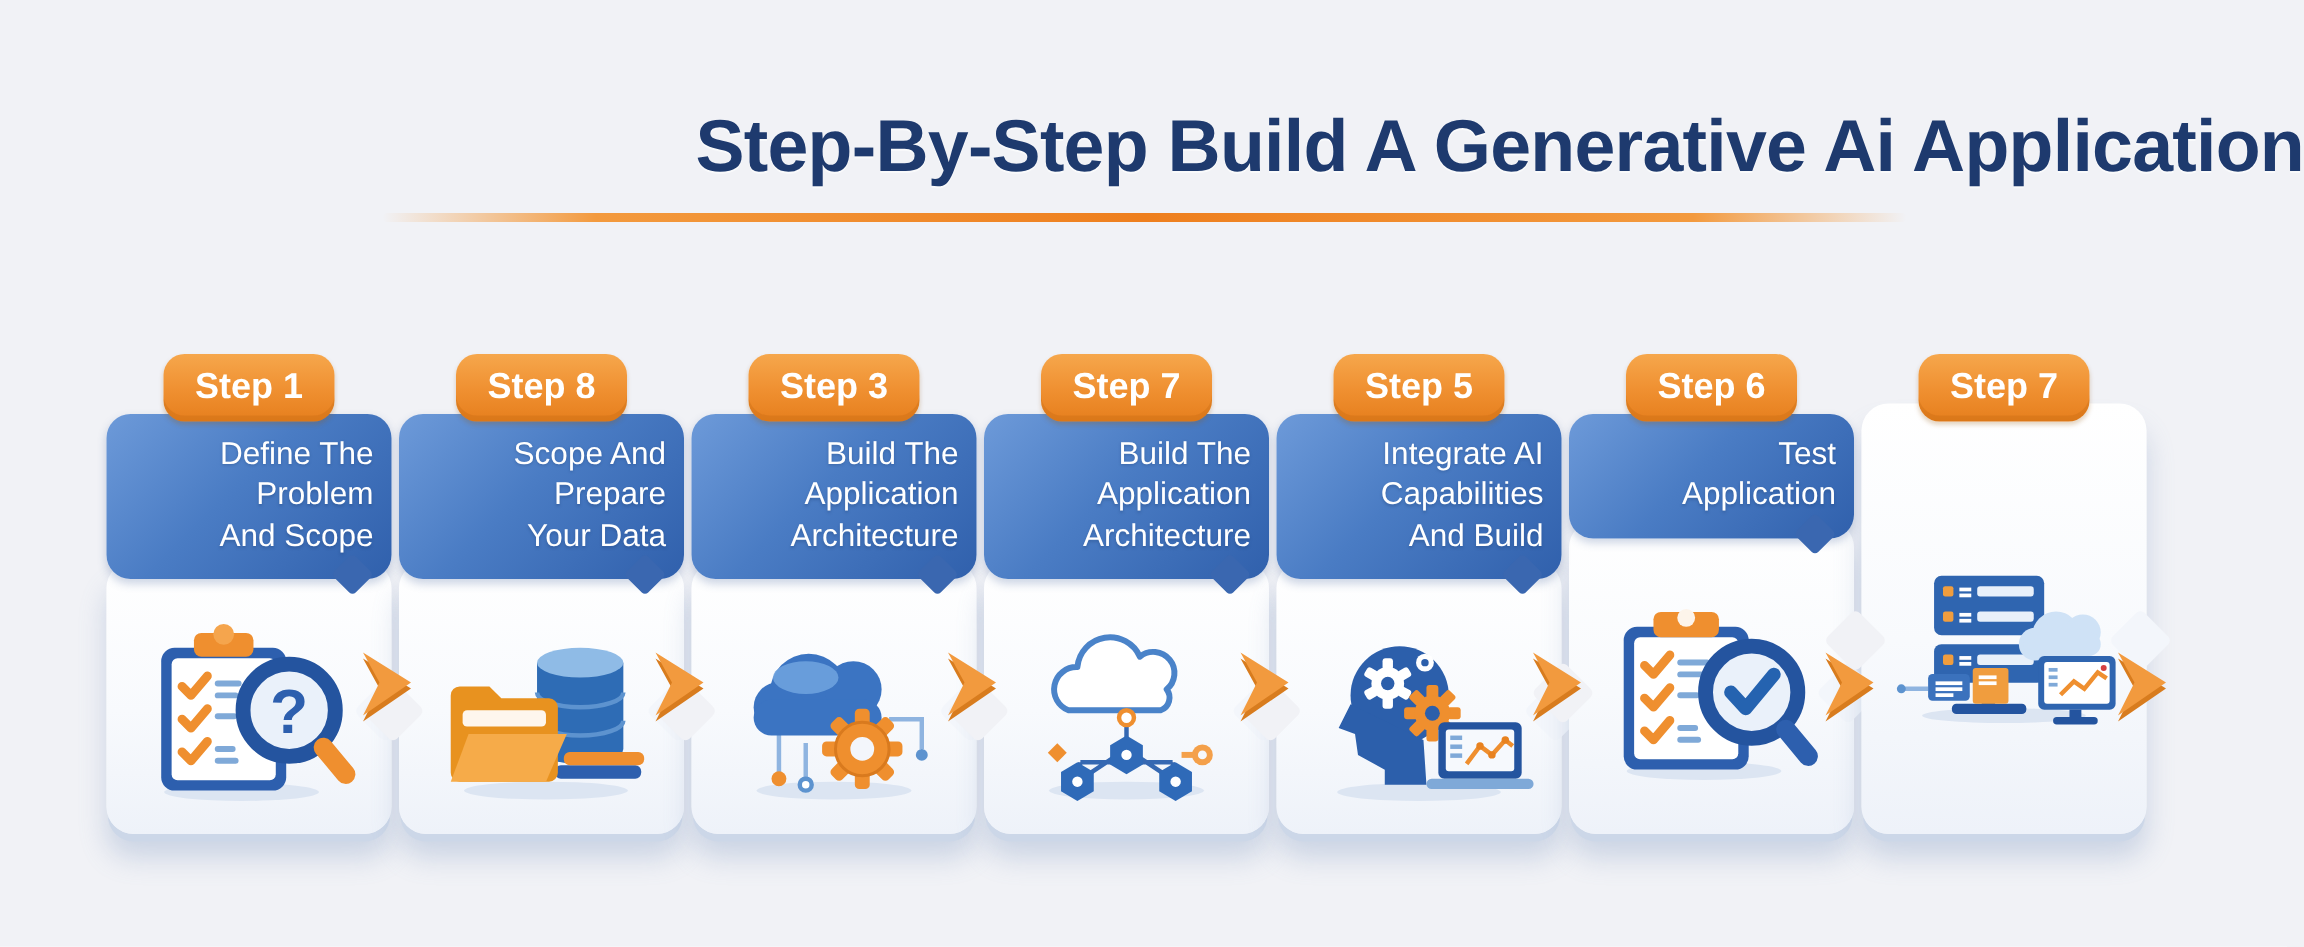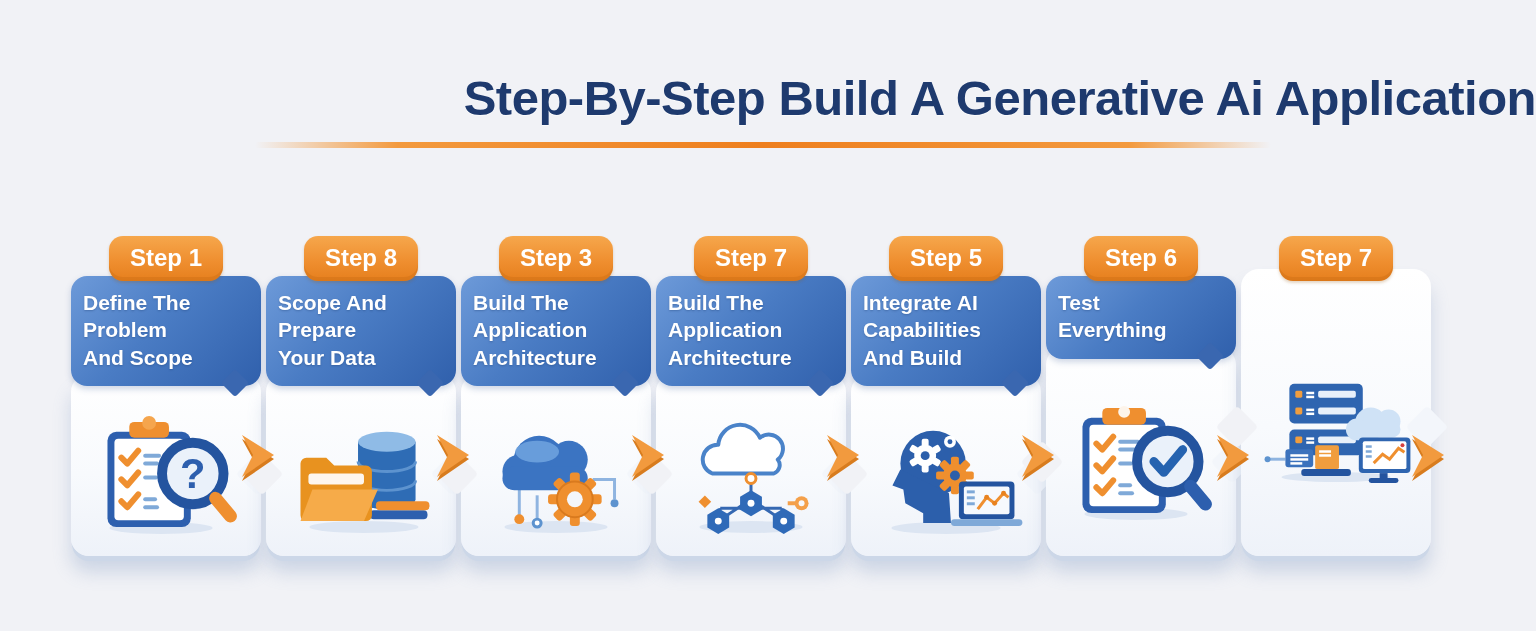--- a/index.html
+++ b/index.html
@@ -35,22 +35,22 @@
     text-align:center; font-size:24px; font-weight:bold; color:#ffffff;
     background:linear-gradient(180deg,#f6a74c 0%,#ef8f30 55%,#e67f1d 100%);
     border-radius:14px;
     box-shadow:inset 0 -4px 0 rgba(190,100,15,.28), 0 2px 3px rgba(150,90,20,.25);
   }
   .step-header {
     position:relative; z-index:2; margin-top:-5px;
     padding:13px 12px 15px;
     background:linear-gradient(135deg,#6d9ad9 0%,#4a7cc4 45%,#3060ac 100%);
     border-radius:16px;
-    color:#ffffff; font-size:21px; font-weight:bold;
-    text-align:left; line-height:1.3; white-space:pre-line;
+    color:#ffffff; font-size:21px; font-weight:normal;
+    text-align:right; line-height:1.3; white-space:pre-line;
     text-shadow:0 1px 2px rgba(30,60,110,.35);
     box-shadow:0 3px 6px rgba(60,90,150,.25);
   }
   .step-header::after {            
     content:""; position:absolute; z-index:-1;
     right:16px; bottom:-7px; width:20px; height:20px;
     background:#3a67b0; border-radius:3px;
     transform:rotate(45deg);
   }
   .step-card {
@@ -272,21 +272,21 @@
       </div>
       <svg class="flow-arrow" viewBox="0 0 40 50">
         <polygon points="4,7 36,27 4,49 15,27" fill="#d87c1e"></polygon>
         <polygon points="4,3 36,23 4,45 15,23" fill="#f29a3e"></polygon>
       </svg>
     </div>
 
     <div class="step-col has-notch">
       <div class="step-badge">Step 6</div>
       <div class="step-header">Test
-Everything</div>
+Application</div>
       <div class="step-card">
         <svg class="step-icon" viewBox="0 0 150 125">
           <ellipse cx="70" cy="117" rx="52" ry="6" fill="#dce5f2"></ellipse>
           <rect x="16" y="20" width="84" height="96" rx="9" fill="#2d5fae"></rect>
           <rect x="23" y="27" width="70" height="82" rx="4" fill="#ffffff"></rect>
           <rect x="36" y="10" width="44" height="17" rx="5" fill="#ef8f2f"></rect>
           <circle cx="58" cy="14" r="6" fill="#fdf4ea"></circle>
           <path d="M30 46 l6 6 11-13" stroke="#ef8f2f" stroke-width="6" fill="none" stroke-linecap="round" stroke-linejoin="round"></path>
           <path d="M30 68 l6 6 11-13" stroke="#ef8f2f" stroke-width="6" fill="none" stroke-linecap="round" stroke-linejoin="round"></path>
           <path d="M30 90 l6 6 11-13" stroke="#ef8f2f" stroke-width="6" fill="none" stroke-linecap="round" stroke-linejoin="round"></path>

